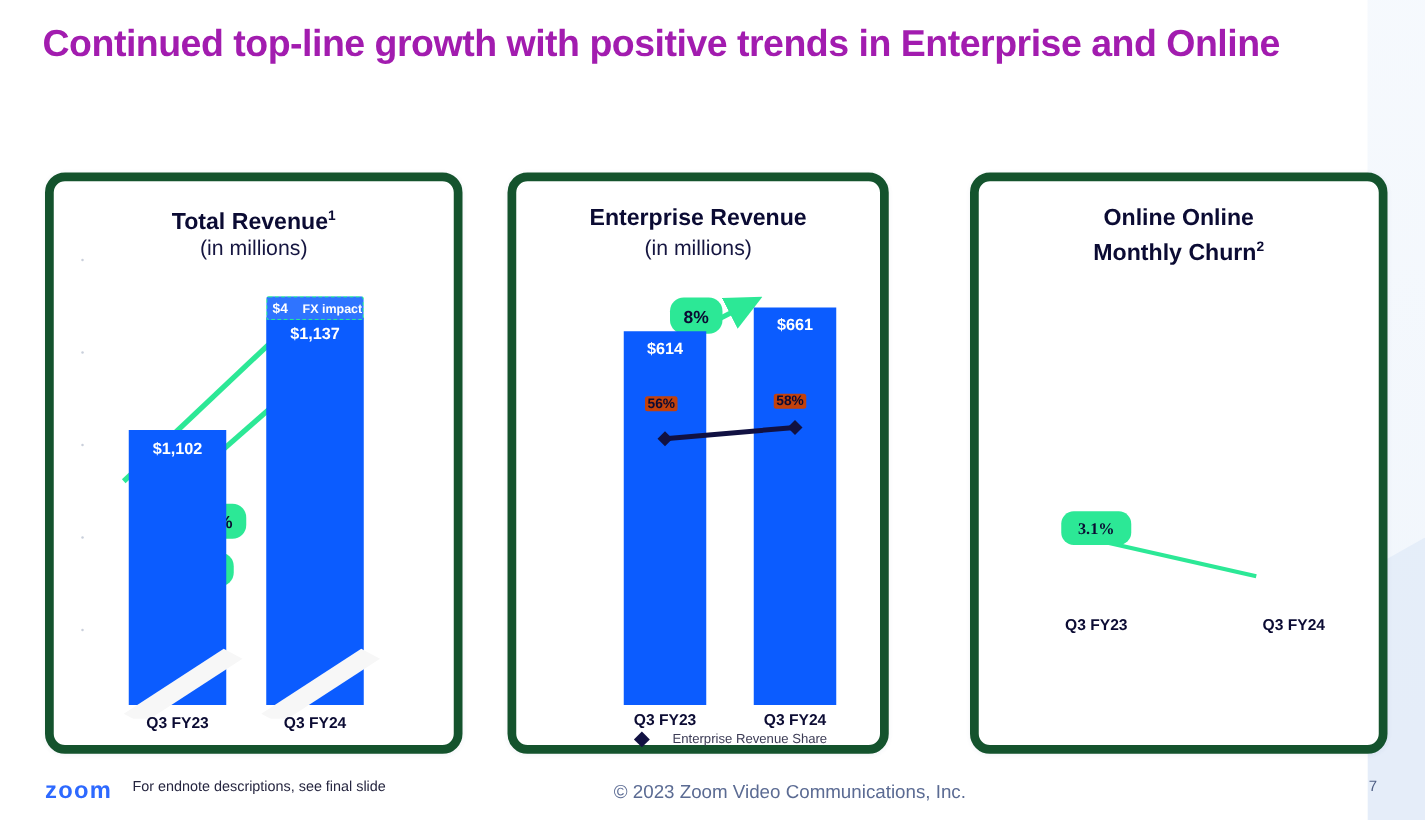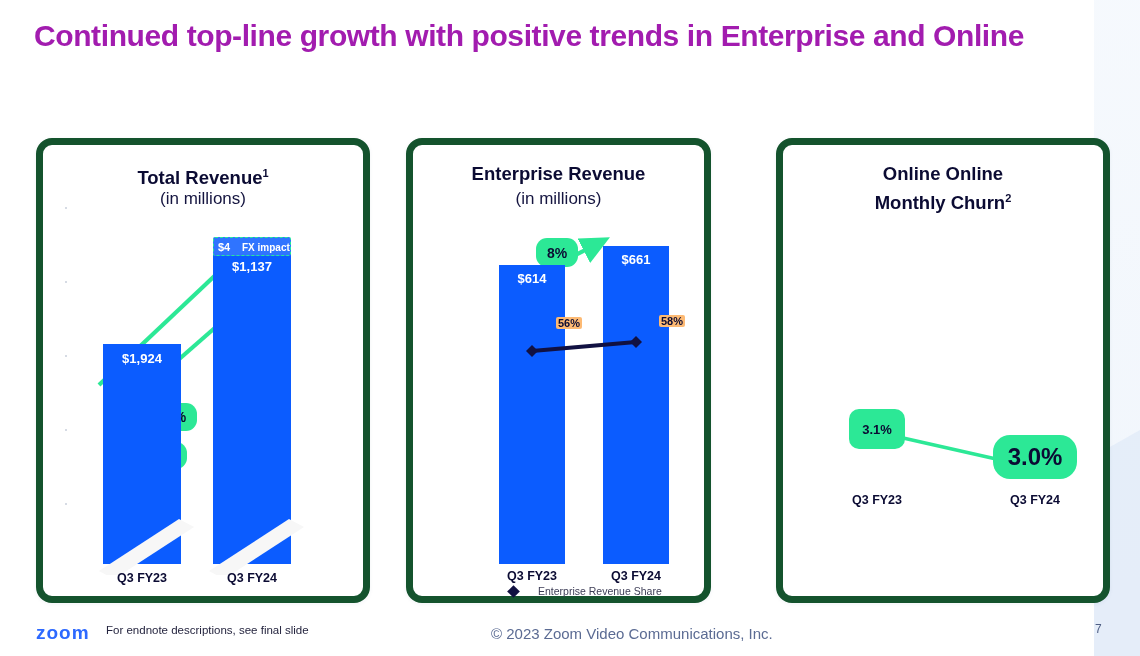--- a/index.html
+++ b/index.html
@@ -134,23 +134,22 @@
     white-space: nowrap;
   }
   .pill.small { font-size: 14px; border-radius: 11px; }
   .pill.big   { font-size: 24px; border-radius: 17px; }
   .pill.tiny  { font-size: 13px; border-radius: 10px; }
 
   
   .share-label {
     position: absolute;
     font-size: 11px; font-weight: bold; color: #0B0B33;
-    background: #fdba74; padding: 0 2px; border-radius: 2px;
-    white-space: nowrap;
-    margin-left: 40px;
+    background: #c2410c; padding: 0 2px; border-radius: 2px;
+    white-space: nowrap;
   }
 
   
   .legend {
     position: absolute;
     display: flex; align-items: center; gap: 20px;
     font-size: 10.5px; color: #3c3c55;
   }
   .legend .dia {
     width: 9px; height: 9px; background: #111142;
@@ -210,21 +209,21 @@
 
         <line x1="6" y1="152" x2="148" y2="18" stroke="#2CE896" stroke-width="4.2" marker-end="url(#ah1)"></line>
 
         <line x1="52" y1="156" x2="148" y2="72" stroke="#2CE896" stroke-width="4.2" marker-end="url(#ah1)"></line>
       </svg>
 
       <div class="pill small" style="left:112px; top:258px; width:42px; height:28px;">4%</div>
       <div class="pill small" style="left:104px; top:297px; width:40px; height:27px;">3%</div>
 
       <div class="bar" style="left:60px; top:199px; width:78px; height:220px;"></div>
-      <div class="bar-label" style="left:60px; top:206px; width:78px;">$1,924</div>
+      <div class="bar-label" style="left:60px; top:206px; width:78px;">$1,102</div>
 
       <div class="bar" style="left:170px; top:109px; width:78px; height:310px;"></div>
       <div class="fx-seg" style="left:170px; top:92px; width:78px; height:19px;"></div>
       <div class="fx-val" style="left:175px; top:96px;">$4</div>
       <div class="fx-txt" style="left:199px; top:97px;">FX impact</div>
       <div class="bar-label" style="left:170px; top:114px; width:78px;">$1,137</div>
 
       <svg style="position:absolute; left:38px; top:330px; width:280px; height:100px;" viewBox="0 0 280 100">
         <polygon points="18,96 98,44 113,52 33,104" fill="#f7f7f7"></polygon>
         <polygon points="128,96 208,44 223,52 143,104" fill="#f7f7f7"></polygon>
@@ -282,22 +281,21 @@
       <span>Online Online</span>
       <span class="l2"><span>Monthly Churn</span><sup>2</sup></span>
     </div>
 
     <div class="plot">
 
       <svg style="position:absolute; left:60px; top:268px; width:220px; height:80px;" viewBox="0 0 220 80">
         <line x1="38" y1="20" x2="162" y2="48" stroke="#2CE896" stroke-width="3.4"></line>
       </svg>
 
-      <div class="pill tiny" style="left:66px; top:264px; width:56px; height:40px;">3.1%</div>
-      <div class="pill big" style="left:210px; top:290px; width:84px; height:44px;">3.0%</div>
+      <div class="pill tiny" style="left:66px; top:264px; width:56px; height:27px;font-family:Liberation Serif, serif;">3.1%</div>
 
       <div class="cat-label" style="left:52px; top:348px; width:84px;">Q3 FY23</div>
       <div class="cat-label" style="left:210px; top:348px; width:84px;">Q3 FY24</div>
     </div>
   </div>
 
   <div class="zoom-logo">zoom</div>
   <div class="foot-note">For endnote descriptions, see final slide</div>
   <div class="copyright">© 2023 Zoom Video Communications, Inc.</div>
   <div class="pagenum">7</div>

